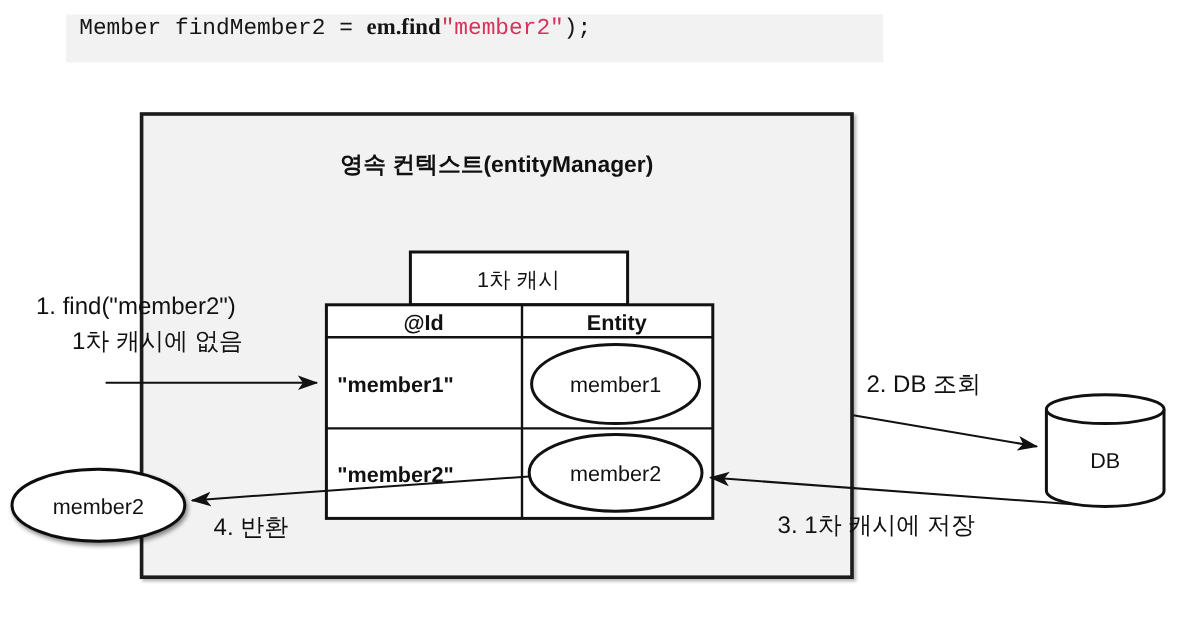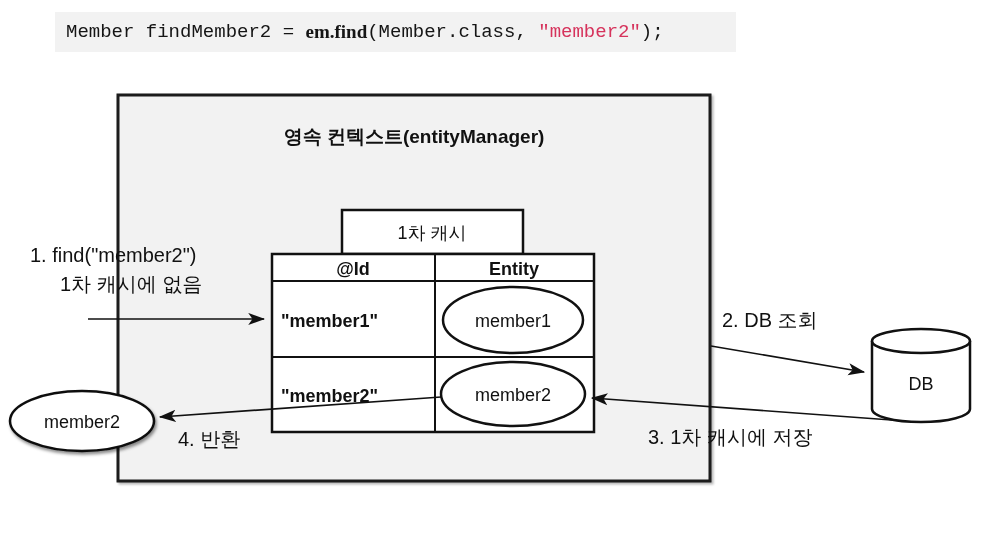--- a/index.html
+++ b/index.html
@@ -8,21 +8,21 @@
     width:984px; height:537px;
     background:#ffffff;
     font-family:"Liberation Sans", sans-serif;
     overflow:hidden;
   }
   
   .code-bar {
     position:absolute; left:55px; top:12px;
     width:681px; height:40px;
     background:#f2f2f2;
-    display:flex; align-items:center;
+    display:flex; align-items:flex-start;
     padding-left:11px; box-sizing:border-box;
     font-family:"Liberation Mono","DejaVu Sans Mono",monospace;
     font-size:19px; color:#151515; white-space:pre;
   }
   .code-bar .tok-bold   { font-weight:bold;font-family:Liberation Serif, serif; }
   .code-bar .tok-string { color:#d6335c; }
   
   .diagram { position:absolute; left:0; top:0; }
   .diagram text {
     font-family:"Liberation Sans", sans-serif;
@@ -36,21 +36,21 @@
   .t-step  { font-size:20px; }
   .t-db    { font-size:18px; }
   .shape   { fill:#ffffff; stroke:#111111; stroke-width:2.5; }
   .arrow   { stroke:#111111; stroke-width:1.7; fill:none; }
 </style>
 </head>
 <body>
 
 <div class="canvas">
 
-  <div class="code-bar"><span>Member findMember2 = </span><span class="tok-bold">em.find</span><span>(Member.class, </span><span class="tok-string">"member2"</span><span>);</span>
+  <div class="code-bar"><span>Member findMember2 = </span><span class="tok-bold">em.find</span><span class="tok-string">"member2"</span><span>);</span>
   </div>
 
   <svg class="diagram" width="984" height="537" viewBox="0 0 984 537">
     <defs>
       <marker id="ah" viewBox="0 0 14 10" refX="13" refY="5" markerWidth="17" markerHeight="13" orient="auto" markerUnits="userSpaceOnUse">
         <path d="M0,0 L14,5 L0,10 L3.5,5 Z" fill="#111111"></path>
       </marker>
       <filter id="softshadow" x="-30%" y="-30%" width="160%" height="170%">
         <feDropShadow dx="1.5" dy="2.5" stdDeviation="1.6" flood-color="#000000" flood-opacity="0.45"></feDropShadow>
       </filter>

